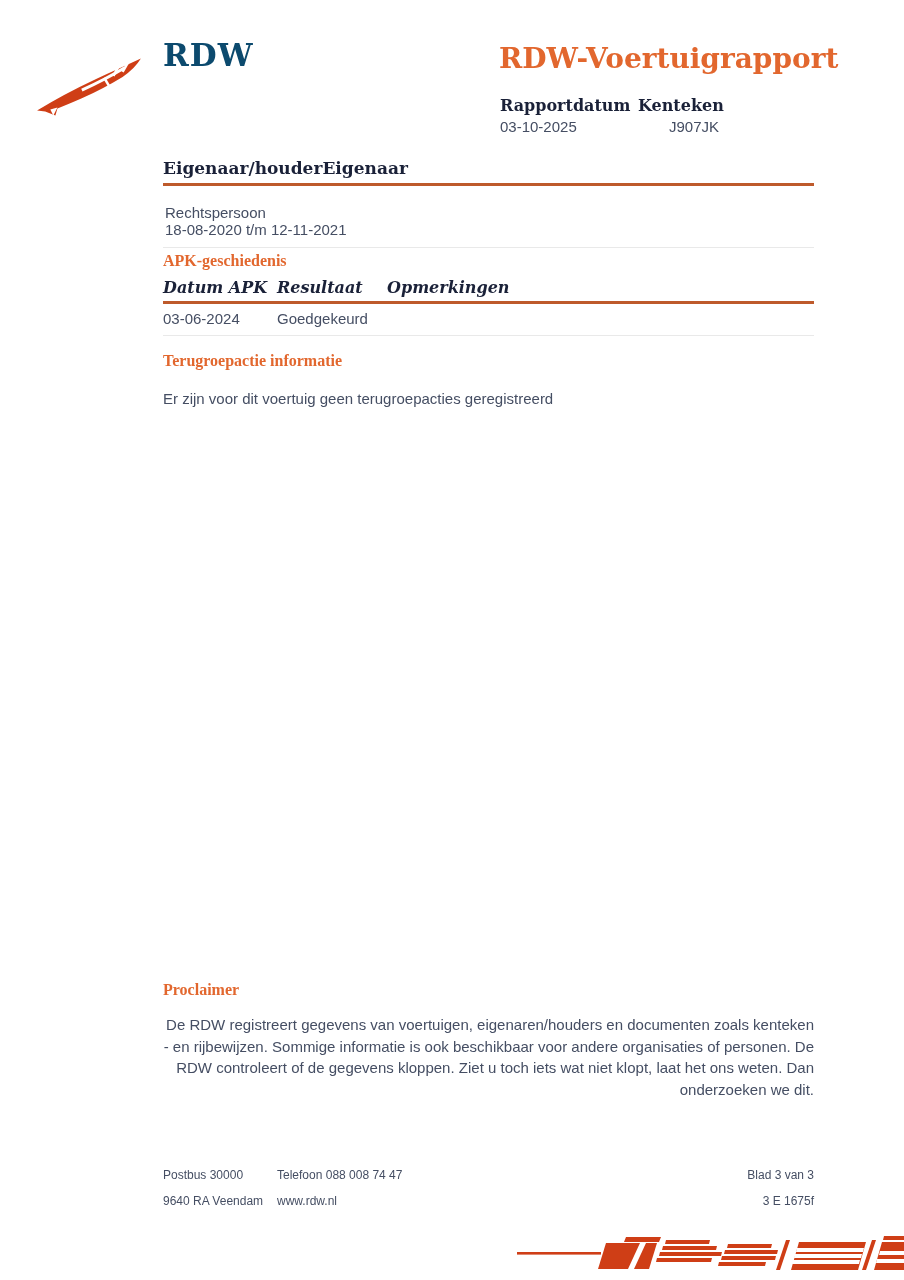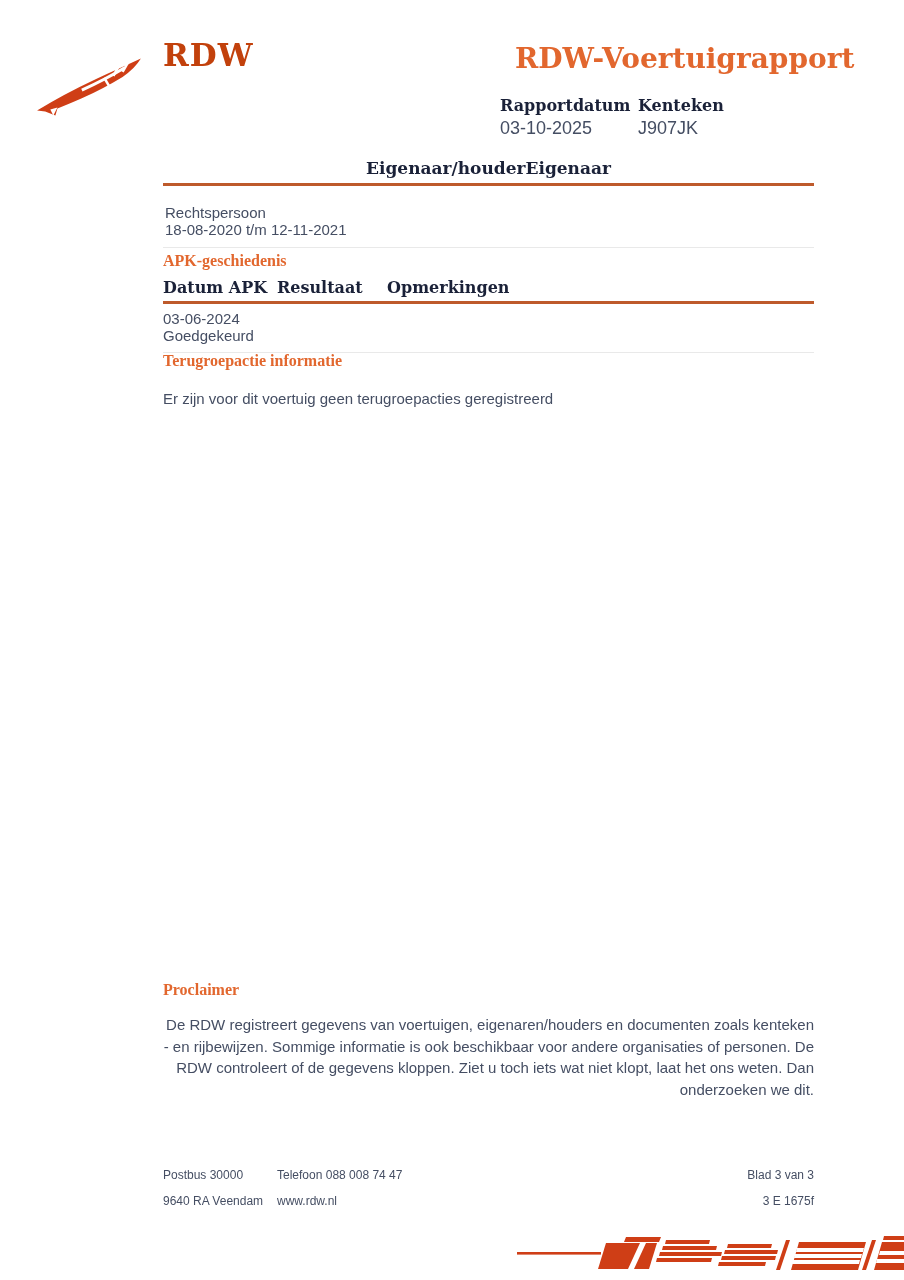--- a/index.html
+++ b/index.html
@@ -11,71 +11,71 @@
     background: #ffffff;
     overflow: hidden;
     font-family: "Liberation Sans", sans-serif;
   }
 
   
   .logo { position: absolute; left: 33px; top: 50px; width: 114px; height: 68px; }
   .wordmark {
     position: absolute; left: 163px; top: 37px;
     font-family: "DejaVu Serif", serif; font-weight: bold;
-    font-size: 31px; letter-spacing: 1px; color: #c2410c;
+    font-size: 31px; letter-spacing: 1px; color: #0c4a6e;
   }
   .doc-title {
-    position: absolute; left: 515px; top: 42px;
+    position: absolute; left: 499px; top: 42px;
     font-family: "DejaVu Serif", serif; font-weight: bold;
     font-size: 28px; color: #e2672e; white-space: nowrap;
   }
   .meta-labels {
     position: absolute; left: 500px; top: 96px; display: flex;
     font-family: "DejaVu Serif", serif; font-weight: bold;
     font-size: 16px; color: #1a2138;
   }
   .meta-values {
     position: absolute; left: 500px; top: 118px; display: flex;
-    font-size: 18px; color: #454e63;
+    font-size: 15px; color: #454e63; gap: 31px;
   }
   .meta-col { width: 138px; flex: none; }
 
   
   .section { position: absolute; left: 163px; width: 651px; }
   .owner-section   { top: 158px; }
   .apk-section     { top: 252px; }
   .recall-section  { top: 352px; }
   .proclaimer      { top: 981px; }
 
   .rule-head {
-    display: flex; justify-content: center;
+    display: flex; justify-content: flex-start;
     font-family: "DejaVu Serif", serif; font-weight: bold;
     font-size: 17px; color: #1a2138;
     padding-bottom: 5px; border-bottom: 3px solid #be5a2b;
   }
   .owner-row {
     display: flex; justify-content: space-between;
     font-size: 15px; color: #454e63;
     padding: 18px 2px 9px 2px;
     border-bottom: 1px solid #e9e9e9;
     flex-direction: column;
   }
   .section-heading {
     font-family: Liberation Serif, serif; font-weight: bold;
     font-size: 16px; color: #e2672e;
   }
   .tbl-head {
     display: flex; margin-top: 8px;
     font-family: "DejaVu Serif", serif; font-weight: bold;
     font-size: 16px; color: #1a2138;
-    padding-bottom: 4px; border-bottom: 3px solid #be5a2b;
+    padding-bottom: 4px; border-bottom: 3px solid #be5a2b; font-style: italic;
   }
   .tbl-row {
     display: flex; font-size: 15px; color: #454e63;
-    padding: 6px 0 8px 0; border-bottom: 1px solid #e9e9e9; flex-direction: column;
+    padding: 6px 0 8px 0; border-bottom: 1px solid #e9e9e9;
   }
   .col-1 { width: 114px; flex: none; }
   .col-2 { width: 110px; flex: none; }
   .col-3 { flex: 1; }
 
   .body-text {
     font-size: 15px; color: #454e63; line-height: 21.5px;
   }
   .recall-section .body-text { margin-top: 18px; }
   .proclaimer .body-text { margin-top: 15px; text-align: right; }

